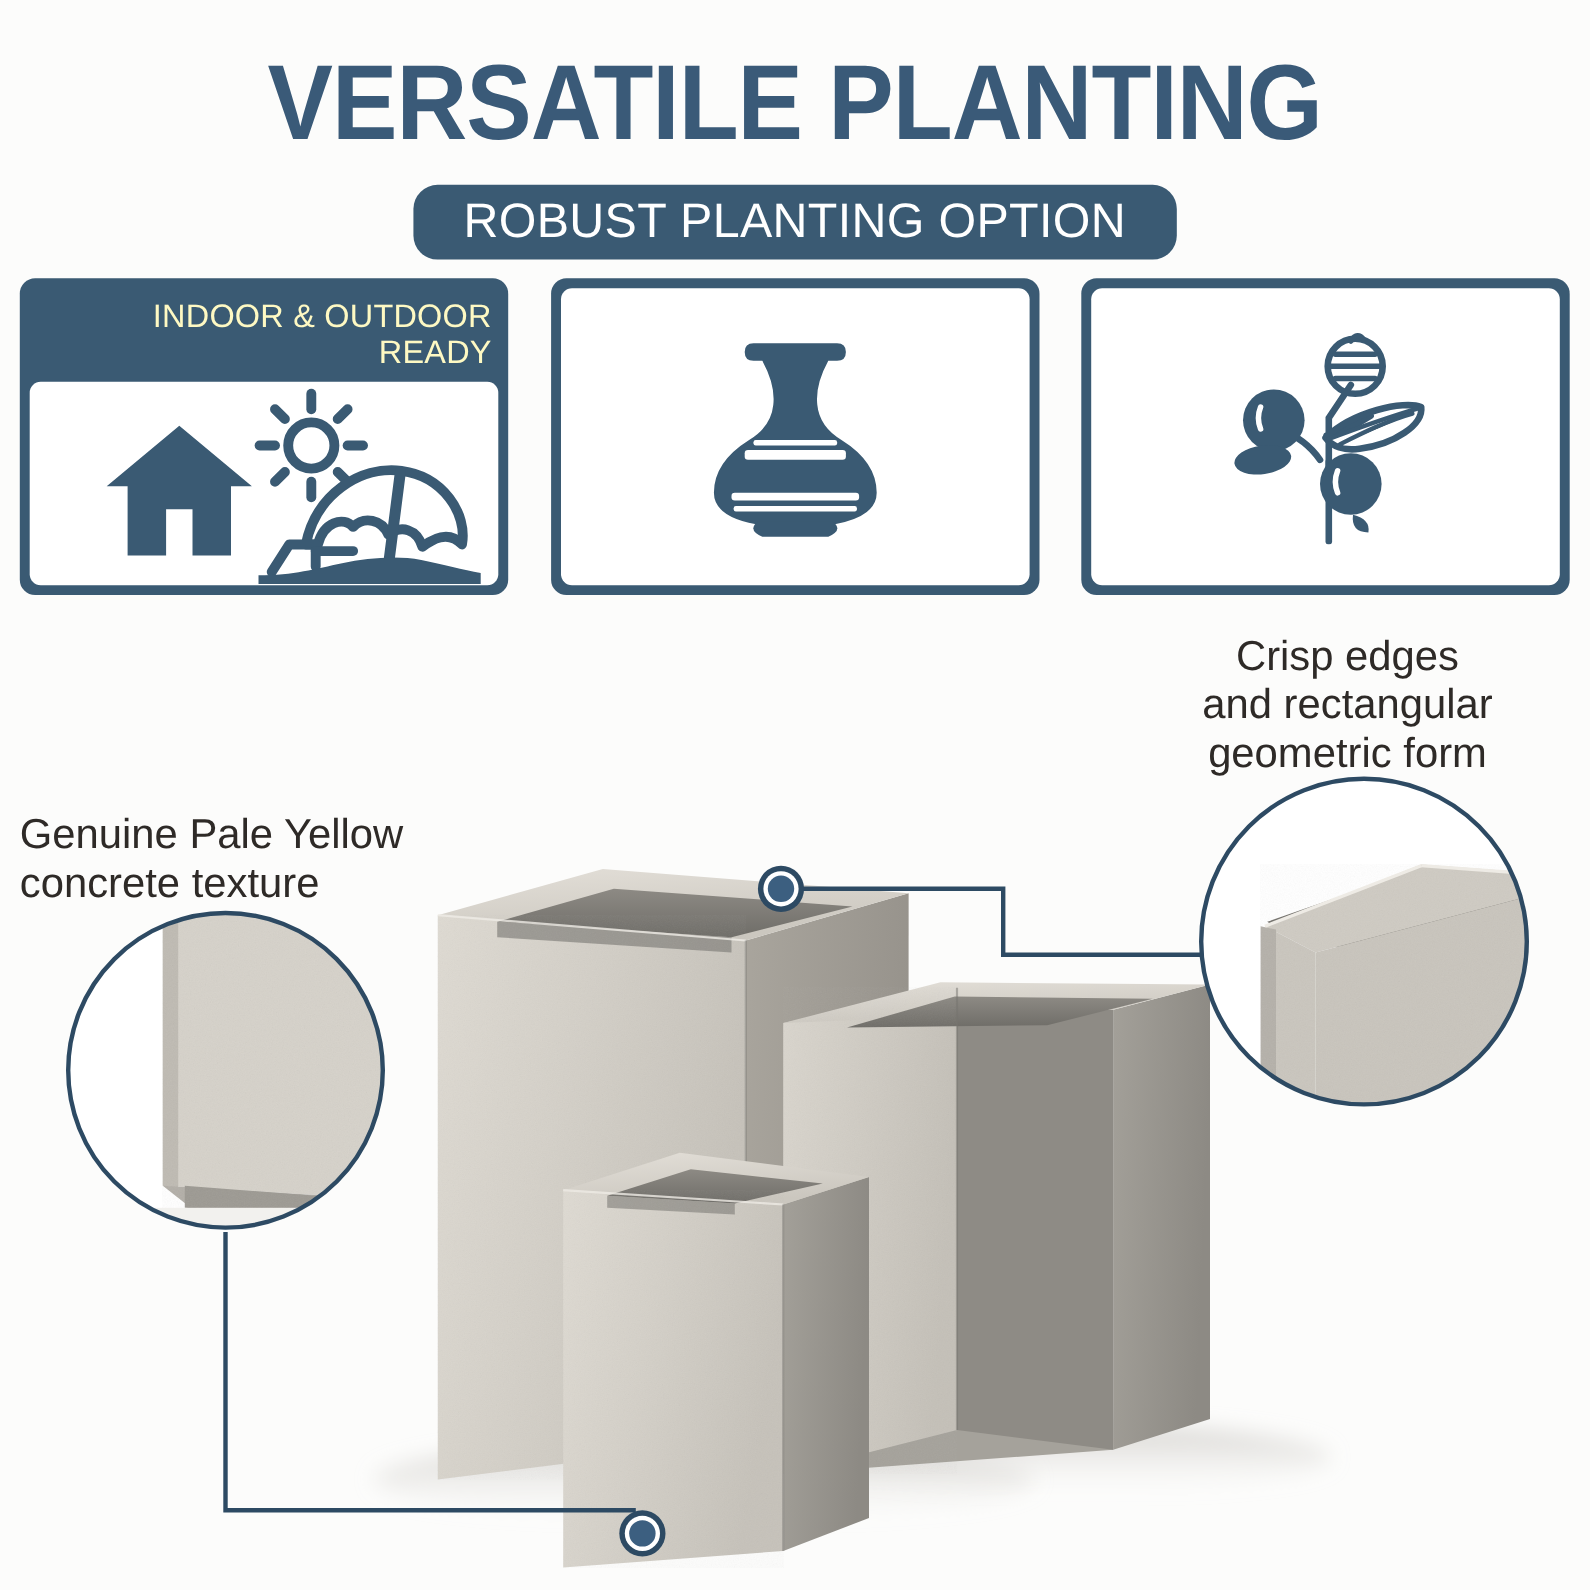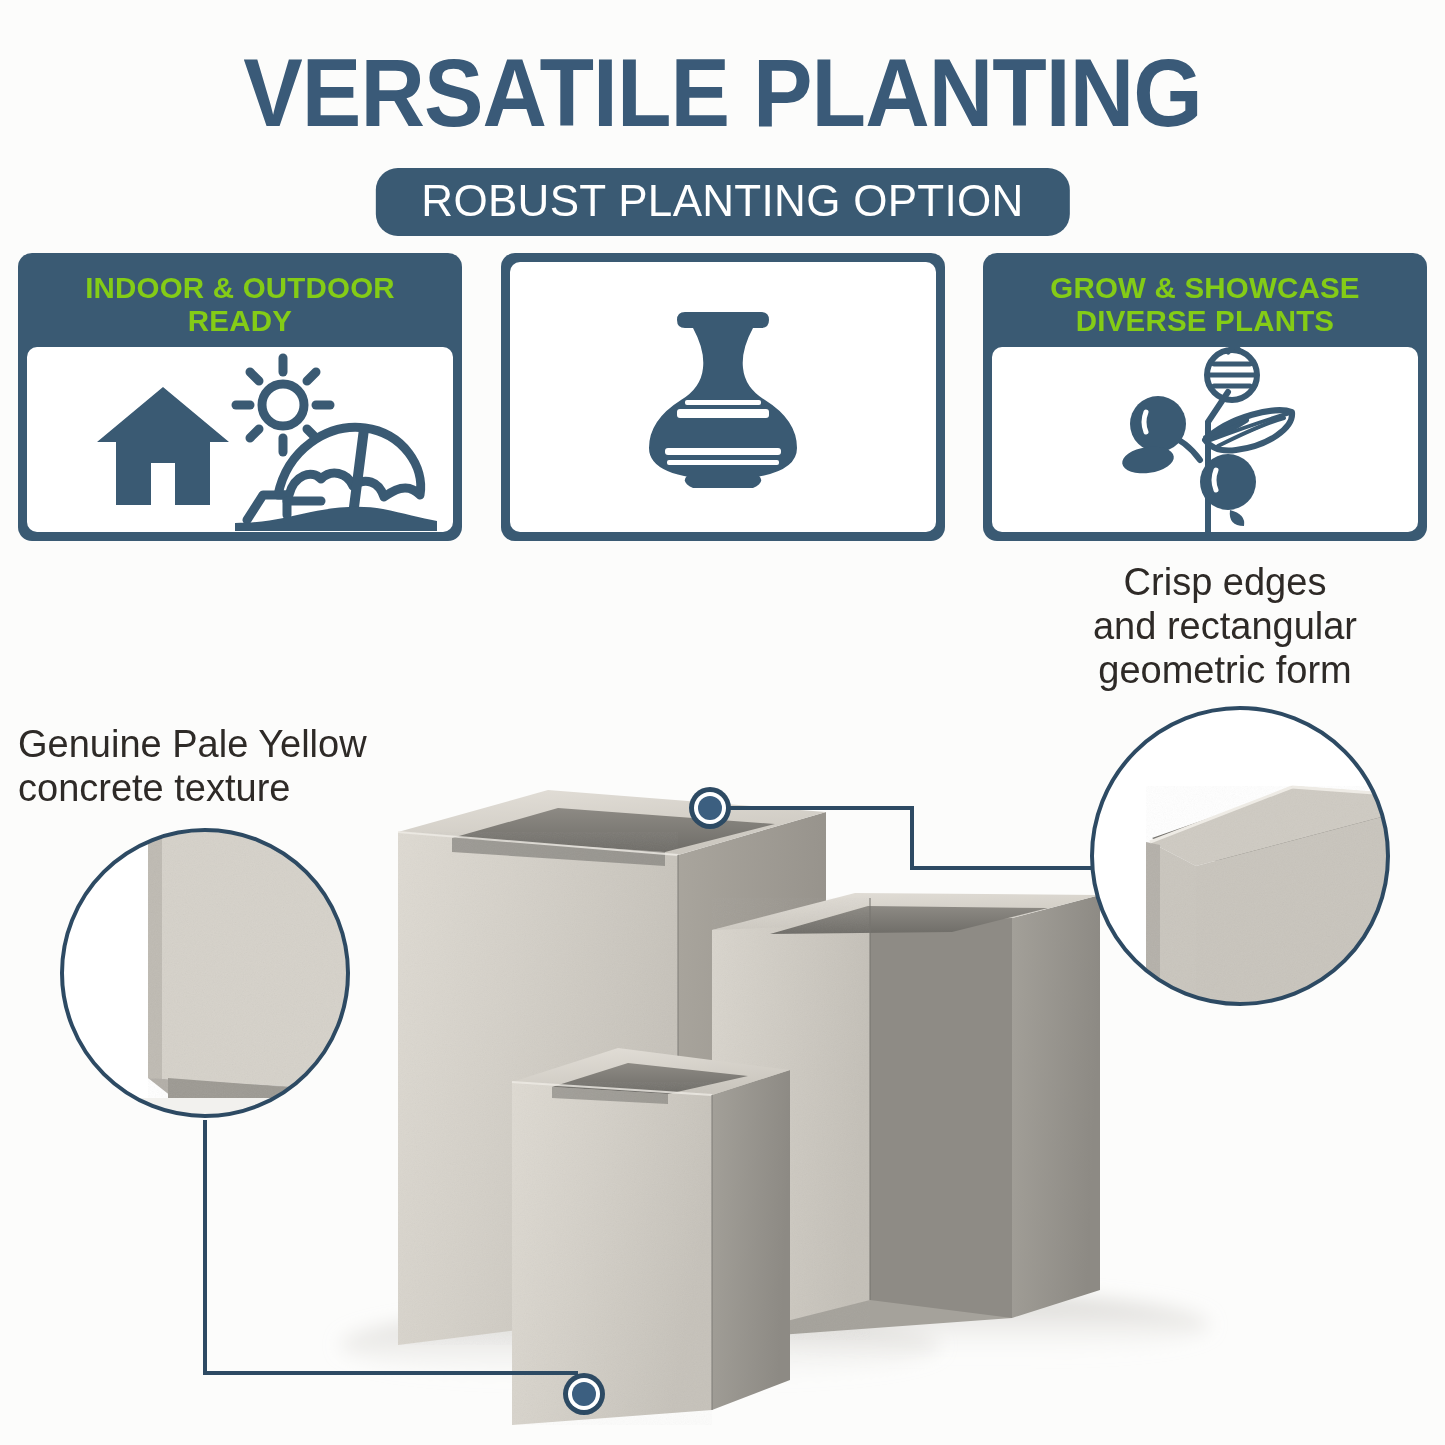--- a/index.html
+++ b/index.html
@@ -43,44 +43,45 @@
   .card{
     width:444px;height:288px;
     background:#3a5a73;
     border-radius:14px;
     position:relative;
     box-sizing:border-box;
     padding:9px 9px 9px 9px;
     display:flex;flex-direction:column;
   }
   .card-title{
-    color:#84cc16;
+    color:#fef9c3;
     font-size:29.5px;line-height:33px;
-    text-align:center;
-    font-weight:bold;
+    text-align:right;
+    font-weight:normal;
     letter-spacing:0.2px;
     padding:9px 6px 10px 6px;
     white-space:pre-line;
   }
   .card-body{
     flex:1;
     background:#ffffff;
     border-radius:10px;
     position:relative;
     display:flex;align-items:center;justify-content:center;
     overflow:hidden;
   }
   .card-body svg{display:block;}
 
   
   .callout{
     position:absolute;
     color:#2e2a27;
     font-size:38px;line-height:44px;
     white-space:pre-line;
+    margin-top:15px;
   }
   #callout-right{left:1020px;top:560px;width:410px;text-align:center;}
   #callout-left{left:18px;top:722px;width:420px;}
 
   
   #scene{position:absolute;left:0;top:0;width:1445px;height:1445px;}
 </style>
 </head>
 <body>
 
@@ -144,22 +145,20 @@
             <rect x="72" y="146" width="116" height="7" rx="3"></rect>
             <rect x="74" y="158" width="112" height="5" rx="2"></rect>
           </g>
 
           <path d="M96 172 L164 172 Q174 180 160 186 L100 186 Q86 180 96 172 Z" fill="#3a5a73"></path>
         </svg>
       </div>
     </div>
 
     <div class="card">
-      <div class="card-title">GROW &amp; SHOWCASE
-DIVERSE PLANTS</div>
       <div class="card-body">
         <svg width="250" height="195" viewBox="0 0 250 195">
           <g stroke="#3a5a73" stroke-width="6" fill="none" stroke-linecap="round">
             <path d="M128 192 L128 120"></path>
             <path d="M128 128 L128 80 L148 50"></path>
             <path d="M120 118 C110 104 98 96 86 92"></path>
             <path d="M126 96 C140 92 154 86 166 78"></path>
           </g>
 
           <g>

